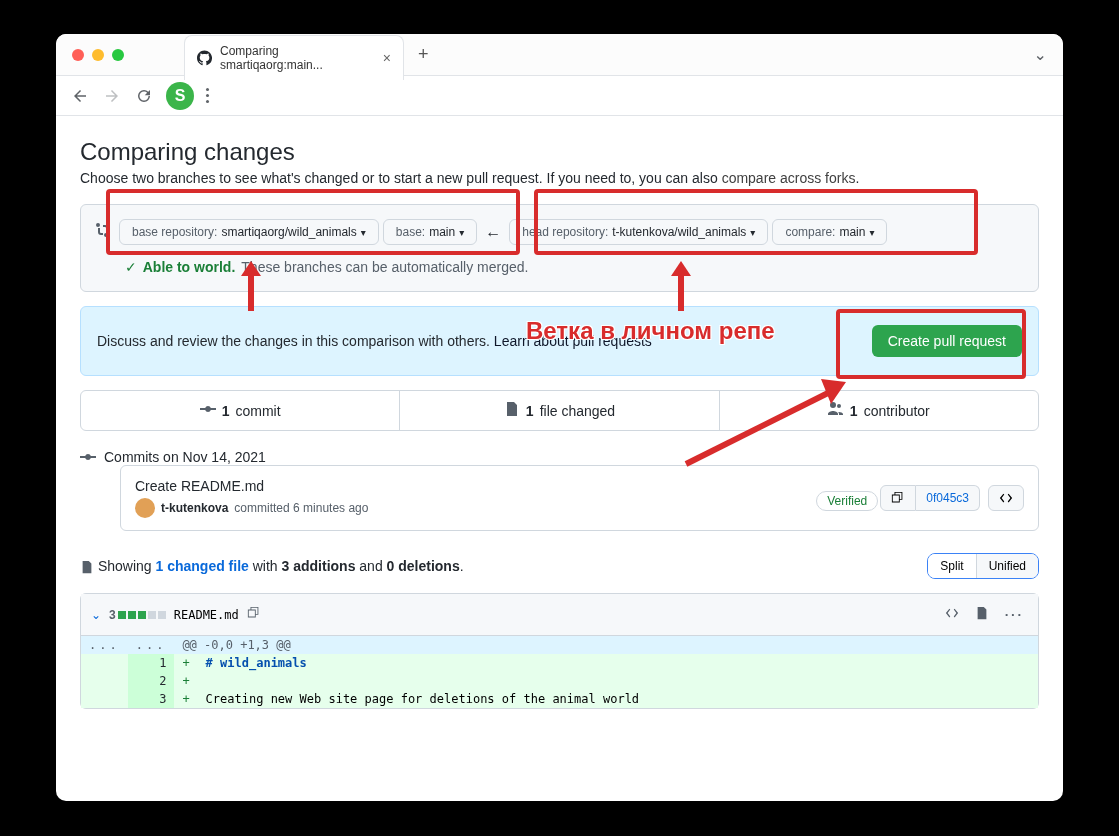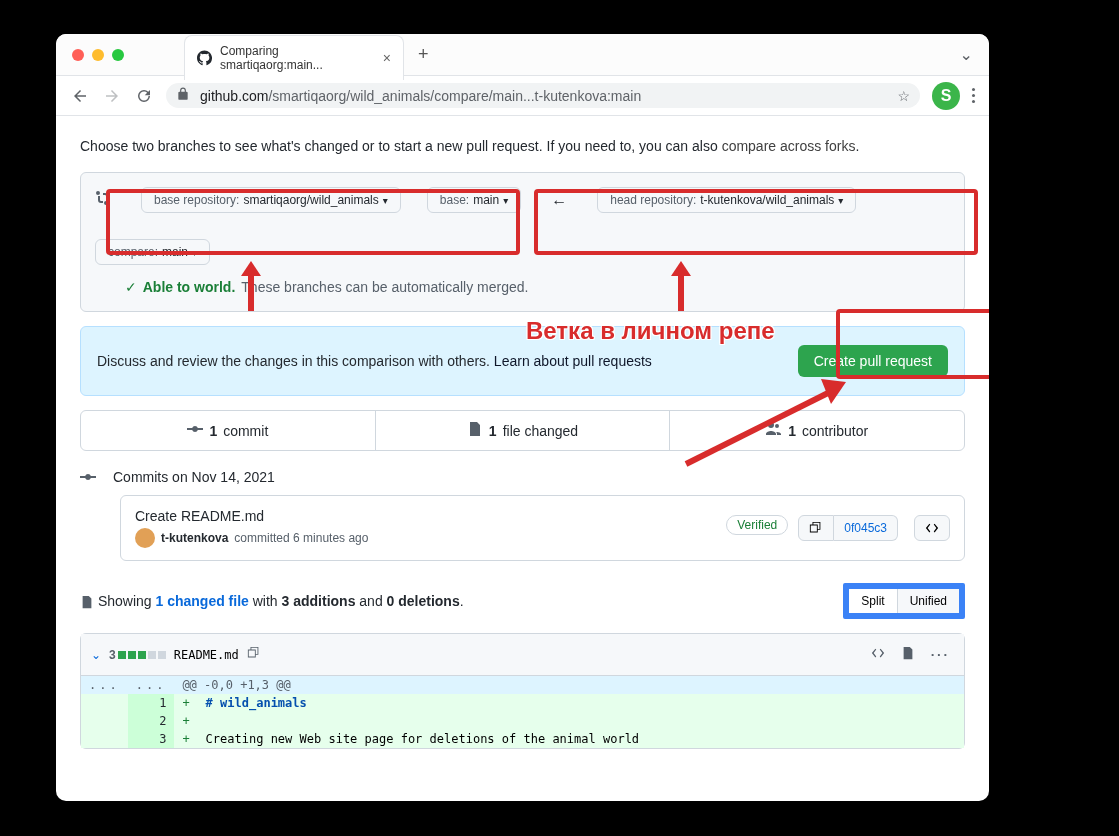--- a/index.html
+++ b/index.html
@@ -6,21 +6,21 @@
 body {
   font-family: -apple-system, BlinkMacSystemFont, "Segoe UI", Helvetica, Arial, sans-serif;
   background: #000;
   width: 1119px;
   height: 836px;
   overflow: hidden;
 }
 .window {
   position: absolute;
   left: 56px; top: 34px;
-  width: 933px; height: 767px;
+  width: 1007px; height: 767px;
   background: #fff;
   border-radius: 10px;
   box-shadow: 0 20px 60px rgba(0,0,0,.5);
   overflow: hidden;
 }
 .titlebar {
   height: 42px;
   display: flex;
   align-items: center;
   padding: 0 16px;
@@ -85,21 +85,21 @@
 .subheading a { color:#404040; text-decoration:none; }
 
 .compare-box {
   margin-top: 18px;
   border: 1px solid #d0d7de;
   border-radius: 6px;
   background: #f6f8fa;
   padding: 14px 14px 16px;
   position: relative;
 }
-.compare-row { display:flex; align-items:center; gap:26px; flex-wrap:wrap; }
+.compare-row { display:flex; align-items:center; gap:4px; flex-wrap:wrap; }
 .compare-icon { color:#57606a; margin-right: 4px; }
 .dropdown-btn {
   background:#f6f8fa;
   border:1px solid #d0d7de;
   border-radius:6px;
   padding:5px 12px;
   font-size:12px;
   color:#24292f;
   display:inline-flex; align-items:center; gap:4px;
 }
@@ -132,36 +132,35 @@
   border-radius:6px;
   display:flex;
 }
 .stat { flex:1; text-align:center; padding:10px; font-size:14px; color:#24292f; border-left:1px solid #d0d7de; display:flex; align-items:center; justify-content:center; gap:6px; }
 .stat:first-child { border-left:none; }
 .stat .bold { font-weight:600; }
 .stat-icon { color:#57606a; }
 
 .commits-section { margin-top: 18px; position:relative; }
 .timeline-node {
-  display:flex; align-items:center; gap:17px;
+  display:flex; align-items:center; gap:8px;
   font-size:14px; color:#24292f;
-  margin-bottom:10px;
 }
 .timeline-node .circle-icon { width:16px; height:16px; color:#57606a; }
 .commit-card {
   margin-left: 40px;
   border:1px solid #d0d7de;
   border-radius:6px;
   padding:12px 14px;
   display:flex; align-items:center; justify-content:space-between;
 }
 .commit-card .title { font-size:14px; font-weight:400; color:#24292f; }
 .commit-card .meta { font-size:12px; color:#57606a; display:flex; align-items:center; gap:6px; margin-top:4px; }
 .commit-card .meta .av { width:20px; height:20px; border-radius:50%; background:#e1a056; }
-.commit-right { display:flex; align-items:flex-start; gap:10px; }
+.commit-right { display:flex; align-items:flex-end; gap:2px; }
 .verified-badge {
   border:1px solid #d0d7de; border-radius:20px;
   padding:2px 10px; font-size:12px; color:#1a7f37;
 }
 .btn-group { display:flex; }
 .btn-sm {
   border:1px solid #d0d7de; background:#f6f8fa;
   padding:5px 10px; font-size:12px;
   display:flex; align-items:center; justify-content:center;
 }
@@ -171,21 +170,21 @@
 .sha { color:#0969da; font-family: Liberation Sans, sans-serif; }
 .code-btn { border:1px solid #d0d7de; border-radius:6px; padding:5px 10px; margin-left:6px; }
 
 .files-header {
   margin-top: 22px;
   display:flex; align-items:center; justify-content:space-between;
   font-size:14px; color:#24292f;
 }
 .files-header a { color:#0969da; font-weight:700; text-decoration:none; }
 .files-header .bold { font-weight:600; }
-.view-toggle { display:flex; border:6px solid #3b82f6; border-radius:2px; overflow:hidden; }
+.view-toggle { display:flex; border:1px solid #3b82f6; border-radius:8px; overflow:hidden; }
 .view-toggle button { border:none; background:#fff; padding:5px 12px; font-size:12px; }
 .view-toggle button.active { background:#f6f8fa; }
 .view-toggle button + button { border-left:1px solid #d0d7de; }
 
 .diff-box {
   margin-top:14px; border:1px solid #d0d7de; border-radius:6px;
 }
 .diff-header {
   display:flex; align-items:center; justify-content:space-between;
   padding:8px 10px; background:#f6f8fa;
@@ -264,38 +263,30 @@
     <div class="nav-icon" style="opacity:.4">
       <svg width="18" height="18" viewBox="0 0 24 24">
           <path fill="currentColor" d="M4 13h12.17l-5.59 5.59L12 20l8-8-8-8-1.41 1.41L16.17 11H4z"></path>
         </svg>
     </div>
     <div class="nav-icon">
       <svg width="18" height="18" viewBox="0 0 24 24">
           <path fill="currentColor" d="M17.65 6.35A7.95 7.95 0 0012 4a8 8 0 108 8h-2a6 6 0 11-6-6c1.66 0 3.14.69 4.22 1.78L13 11h7V4l-2.35 2.35z"></path>
         </svg>
     </div>
-    <div class="url-bar">
-      <span class="secure">
-        <svg width="14" height="14" viewBox="0 0 24 24">
-            <path fill="currentColor" d="M18 8h-1V6a5 5 0 00-10 0v2H6a2 2 0 00-2 2v10a2 2 0 002 2h12a2 2 0 002-2V10a2 2 0 00-2-2zM9 6a3 3 0 116 0v2H9V6z"></path>
-          </svg>
-      </span>
-      <span><span class="host">github.com</span><span>/smartiqaorg/wild_animals/compare/main...t-kutenkova:main</span></span>
-      <span style="margin-left:auto;color:#5f6368;">☆</span>
-    </div>
     <div class="avatar-badge">S</div>
     <div class="kebab">
         <span></span>
         <span></span>
         <span></span>
       </div>
   </div>
 
   <div class="content">
+    <h1>Comparing changes</h1>
     <p class="subheading">
       <span>Choose two branches to see what's changed or to start a new pull request. If you need to, you can also </span><a href="#">compare across forks</a><span>.</span>
     </p>
 
     <div class="compare-box">
       <div class="compare-row">
         <span class="compare-icon">
           <svg width="16" height="16" viewBox="0 0 16 16">
               <path fill="currentColor" d="M5 3a2 2 0 11-4 0 2 2 0 014 0zm8 10a2 2 0 11-4 0 2 2 0 014 0zM3 6v4a3 3 0 003 3h2v-2H6a1 1 0 01-1-1V6H3zm10-0V6a3 3 0 00-3-3H8v2h2a1 1 0 011 1v4h2z"></path>
             </svg>

